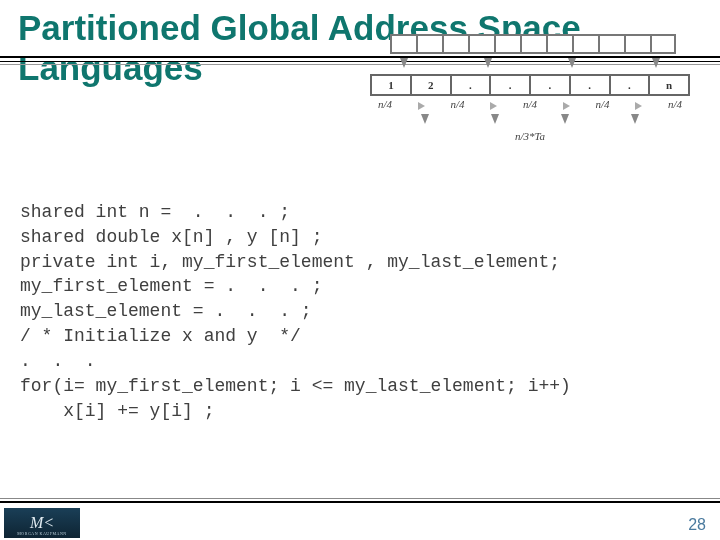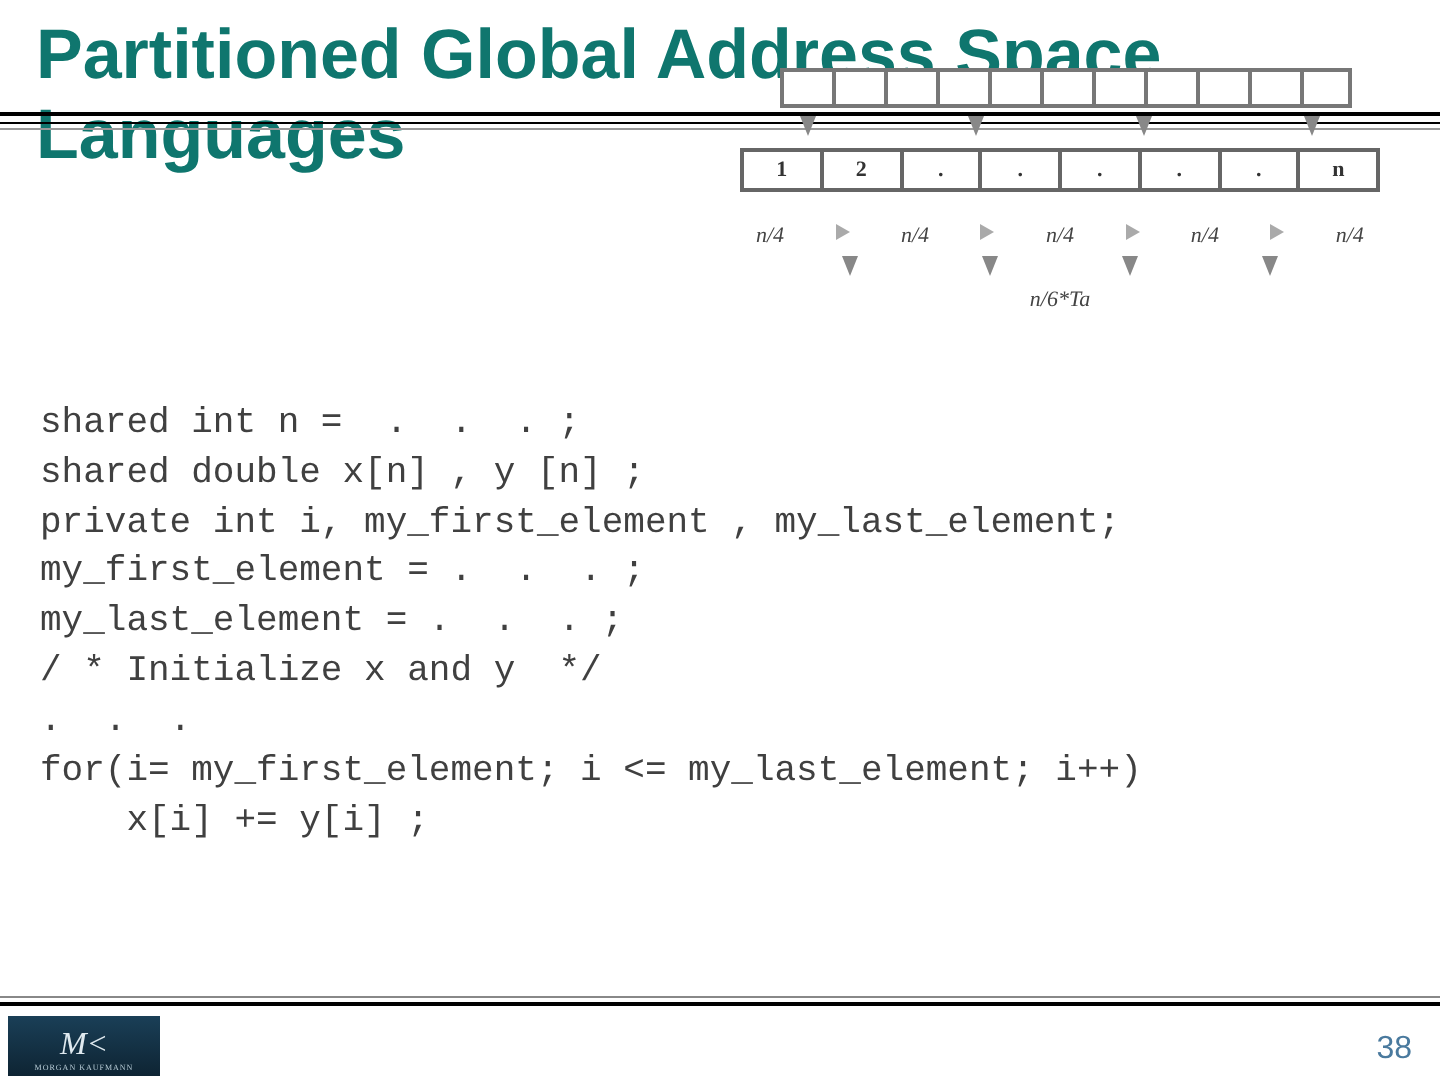--- a/index.html
+++ b/index.html
@@ -76,23 +76,23 @@
     background: #fff;
     display: flex;
     align-items: center;
     justify-content: center;
     font-weight: bold;
     color: #333;
   }
   .cell-m.last { border-right: 2px solid #666; }
   .n4row {
     display: flex;
-    margin: 16px 8px 0 8px;
+    margin: 2px 8px 0 8px;
     justify-content: space-between;
-    align-items: flex-start;
+    align-items: flex-end;
   }
   .n4 { font-style: italic; }
   .grayarrow {
     width: 0; height: 0;
     border-top: 4px solid transparent;
     border-bottom: 4px solid transparent;
     border-left: 7px solid #aaa;
     margin: 0 1px;
   }
   .arrows-bot {
@@ -214,34 +214,34 @@
     <span class="n4">n/4</span>
     <span class="grayarrow"></span>
     <span class="n4">n/4</span>
   </div>
   <div class="arrows-bot">
     <div class="arr-t"></div>
       <div class="arr-t"></div>
       <div class="arr-t"></div>
       <div class="arr-t"></div>
   </div>
-  <div class="n4ta">n/6*Ta</div>
+  <div class="n4ta">n/3*Ta</div>
 </div>
 
 <div class="code-block">shared int n =  .  .  . ;
 shared double x[n] , y [n] ;
 private int i, my_first_element , my_last_element;
 my_first_element = .  .  . ;
 my_last_element = .  .  . ;
 / * Initialize x and y  */
 .  .  .
 for(i= my_first_element; i &lt;= my_last_element; i++)
     x[i] += y[i] ;</div>
 
 <div class="footer-bar">
   <div class="footer-rule1"></div>
   <div class="footer-rule2"></div>
   <div class="logo">
     <span>M&lt;</span>
     <span class="sub">MORGAN KAUFMANN</span>
   </div>
-  <div class="pagenum">38</div>
+  <div class="pagenum">28</div>
 </div>
 
 </body></html>

